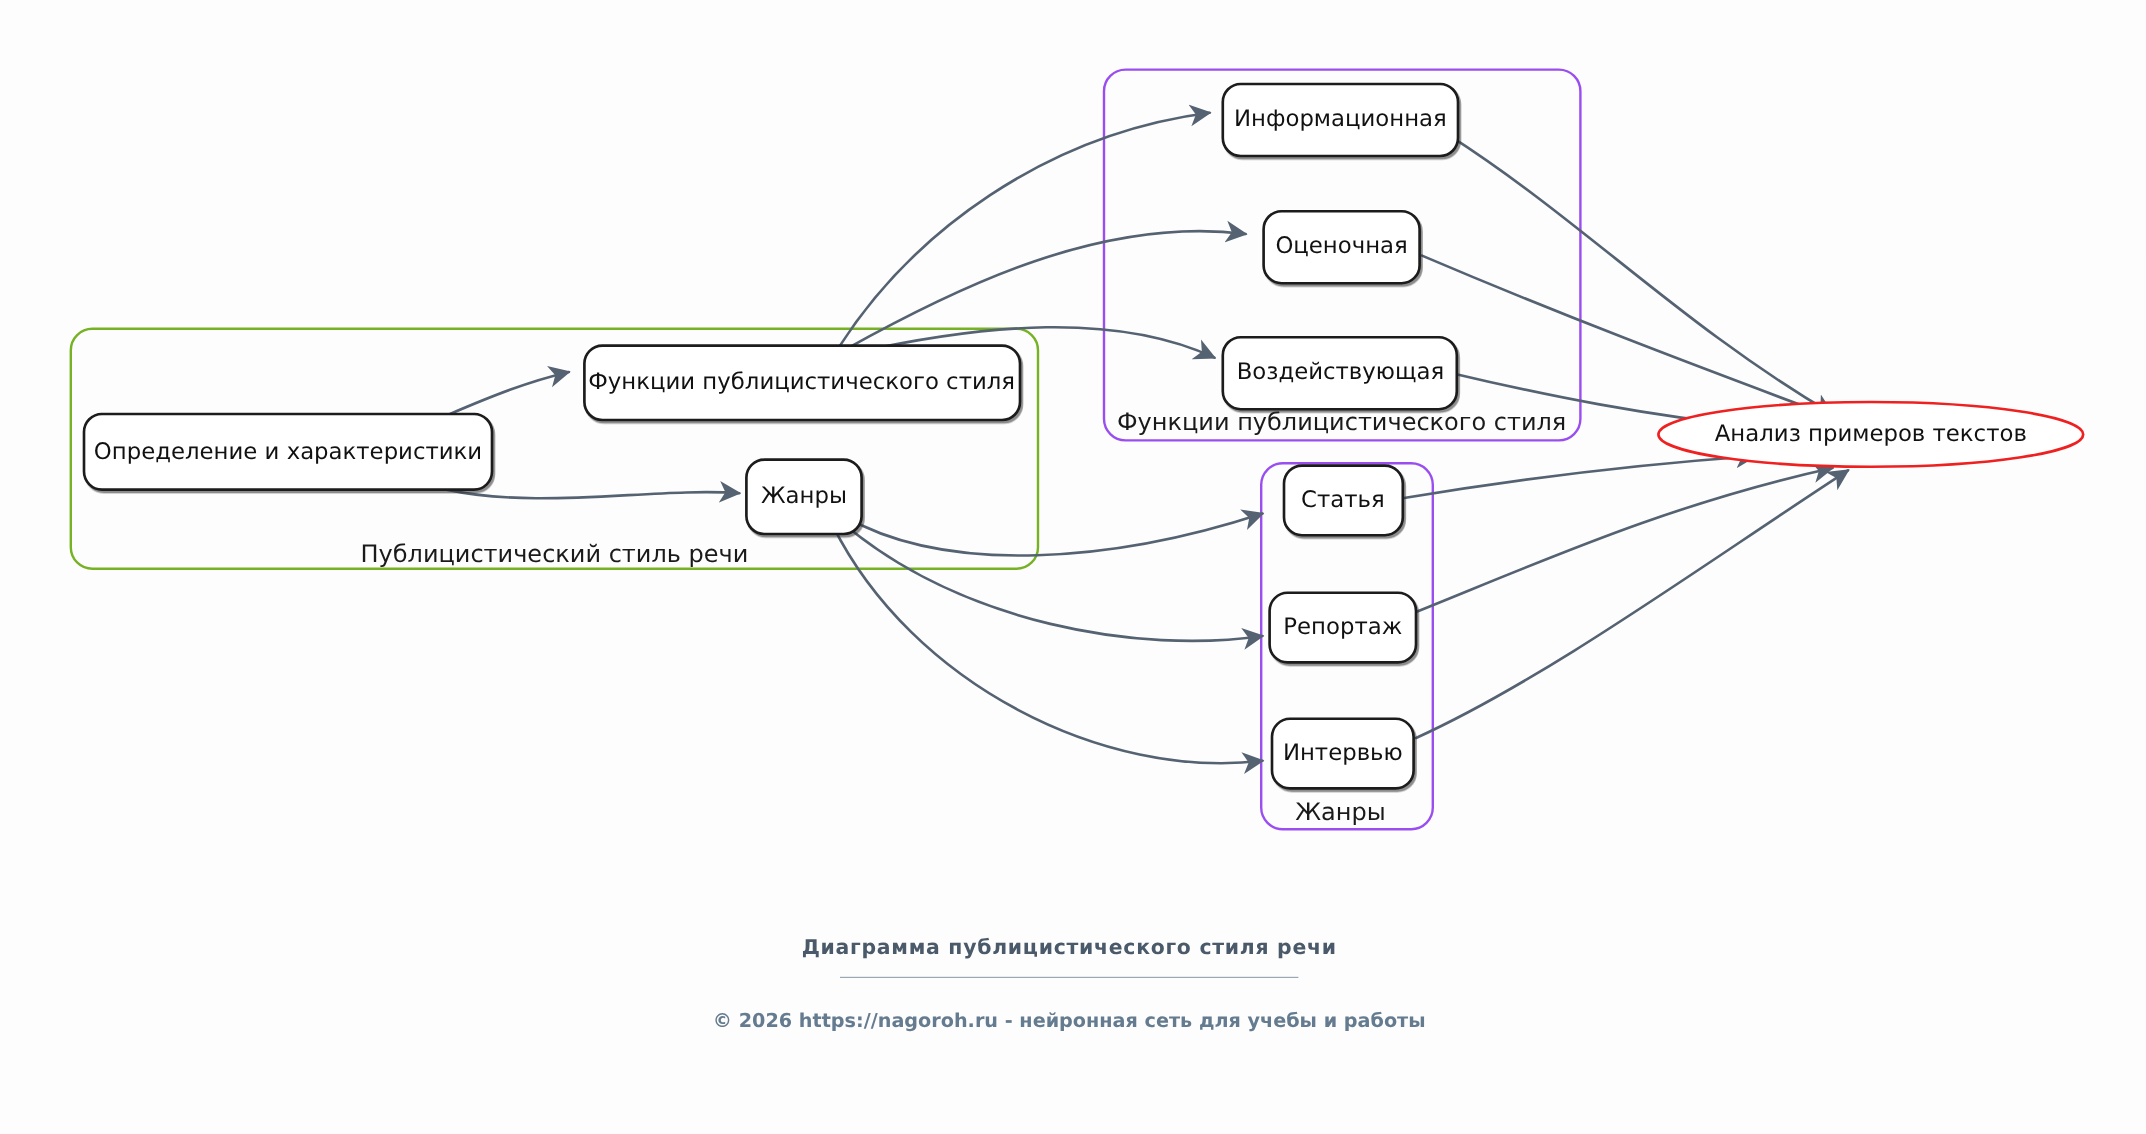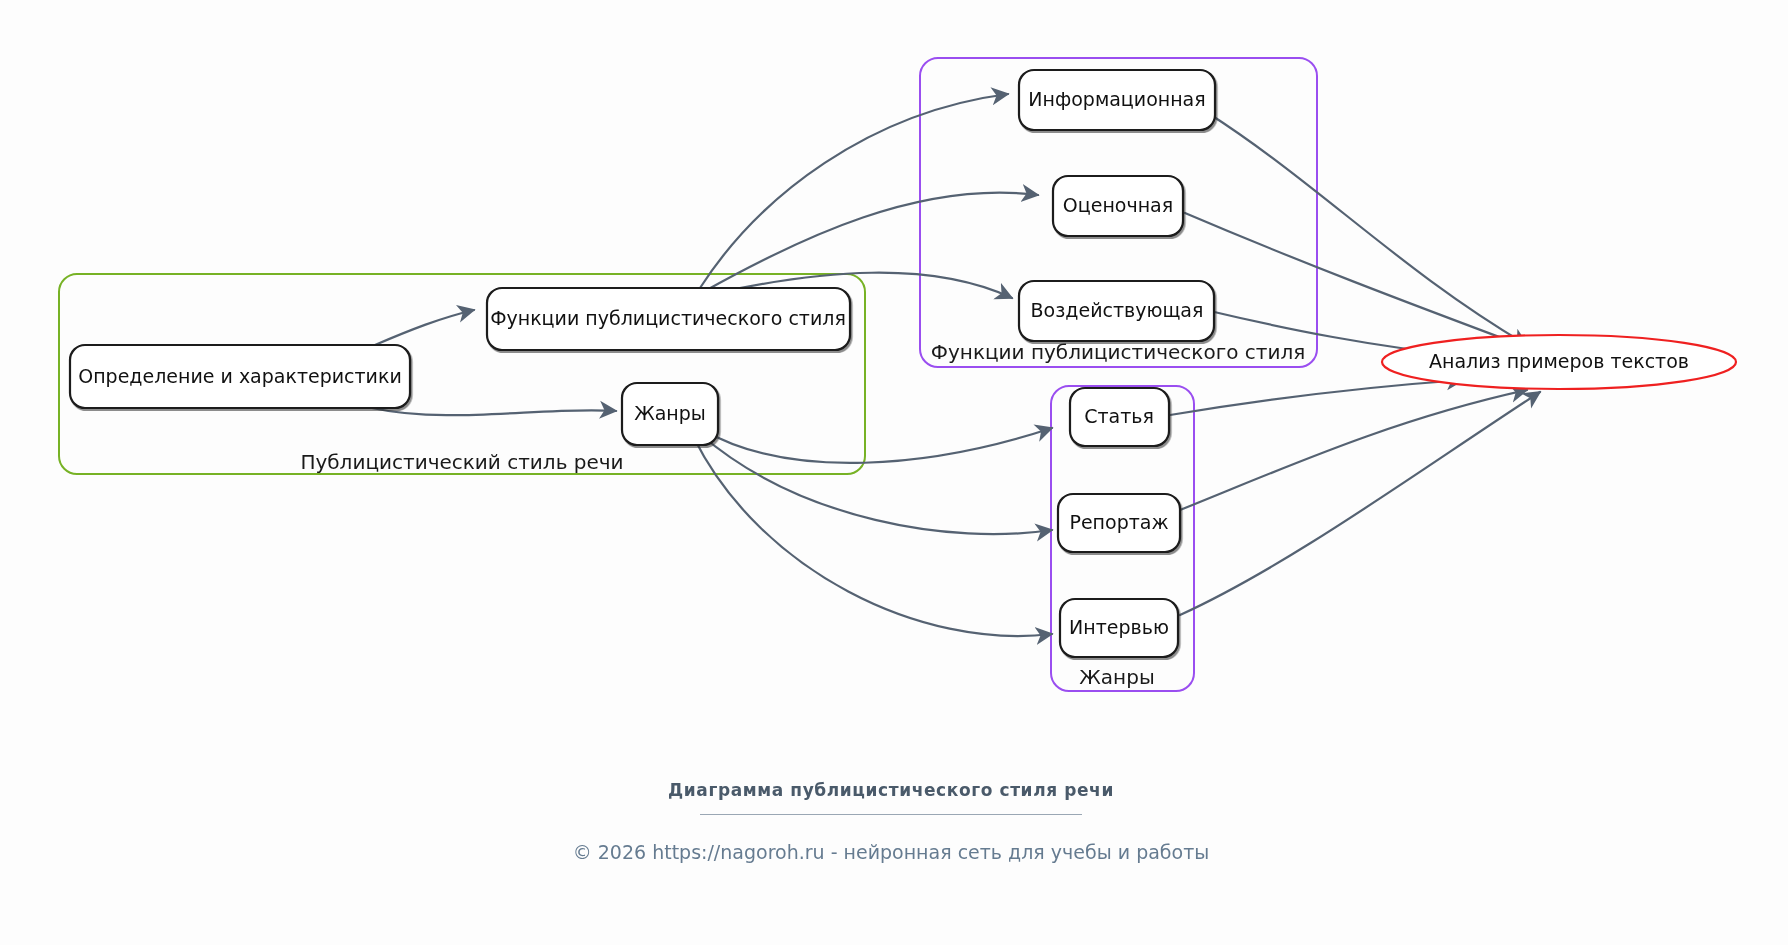--- a/index.html
+++ b/index.html
@@ -81,23 +81,24 @@
     padding: 0;
   }
   .footer-rule {
     width: 382px;
     height: 1px;
     background: #9aa7b4;
     margin: 14px auto 0 auto;
   }
   .footer-copy {
     font-family: "DejaVu Sans", "Liberation Sans", sans-serif;
-    font-size: 19px;
+    font-size: 16px;
     color: #657b90;
     margin-top: 26px;
+    font-weight: bold;
   }
 </style>
 </head>
 <body>
 
 <div id="diagram-root">
 
   <svg class="canvas" viewBox="0 0 1788 945">
     <defs>
       <marker id="arrow" viewBox="0 0 12 12" refX="10" refY="6" markerWidth="9" markerHeight="9" orient="auto-start-reverse">

